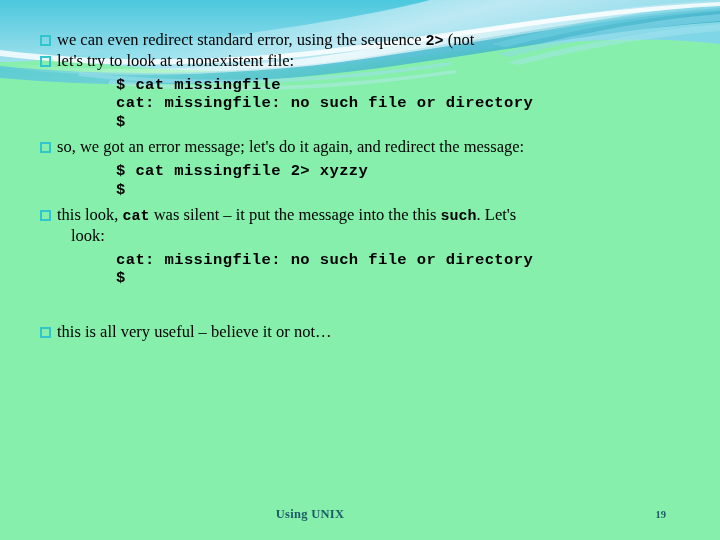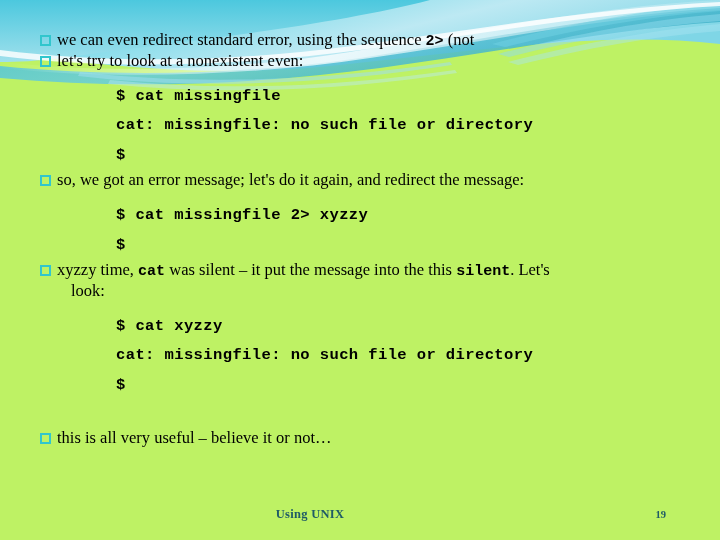--- a/index.html
+++ b/index.html
@@ -5,21 +5,21 @@
   html, body {
     margin: 0;
     padding: 0;
     background: #ffffff;
   }
   #slide {
     position: relative;
     width: 720px;
     height: 540px;
     overflow: hidden;
-    background: #bef264;
+    background: #86efac;
     font-family: "Liberation Serif", serif;
   }
   #deco {
     position: absolute;
     top: 0; left: 0;
     width: 720px;
     height: 120px;
     pointer-events: none;
   }
   #content {
@@ -60,21 +60,20 @@
   }
   .code-line {
     font-family: "Liberation Mono", monospace;
     font-weight: bold;
     font-size: 15.5px;
     color: #000000;
     line-height: 1.18;
     padding-left: 76px;
     white-space: pre;
     letter-spacing: 0.4px;
-    margin-top: 11px;
   }
   .spacer-sm { height: 6px; }
   .spacer-lg { height: 34px; }
   #footer {
     position: absolute;
     left: 0;
     top: 507px;
     width: 720px;
     height: 24px;
   }
@@ -154,21 +153,21 @@
 
     <div class="bullet-row">
       <span class="bullet-glyph"></span>
       <div class="bullet-text">
         <span>we can even redirect standard error, using the sequence </span><span class="mono-inline">2&gt;</span><span> (not</span>
       </div>
     </div>
 
     <div class="bullet-row">
       <span class="bullet-glyph"></span>
-      <div class="bullet-text">let's try to look at a nonexistent even:</div>
+      <div class="bullet-text">let's try to look at a nonexistent file:</div>
     </div>
 
     <div class="spacer-sm"></div>
 
     <div class="code-line">$ cat missingfile</div>
     <div class="code-line">cat: missingfile: no such file or directory</div>
     <div class="code-line">$</div>
 
     <div class="spacer-sm"></div>
 
@@ -180,28 +179,27 @@
     <div class="spacer-sm"></div>
 
     <div class="code-line">$ cat missingfile 2&gt; xyzzy</div>
     <div class="code-line">$</div>
 
     <div class="spacer-sm"></div>
 
     <div class="bullet-row">
       <span class="bullet-glyph"></span>
       <div class="bullet-text">
-        <span>xyzzy time, </span><span class="mono-inline">cat</span><span> was silent – it put the message into the this </span><span class="mono-inline">silent</span><span>. Let's</span>
+        <span>this look, </span><span class="mono-inline">cat</span><span> was silent – it put the message into the this </span><span class="mono-inline">such</span><span>. Let's</span>
         <span class="cont">look:</span>
       </div>
     </div>
 
     <div class="spacer-sm"></div>
 
-    <div class="code-line">$ cat xyzzy</div>
     <div class="code-line">cat: missingfile: no such file or directory</div>
     <div class="code-line">$</div>
 
     <div class="spacer-lg"></div>
 
     <div class="bullet-row">
       <span class="bullet-glyph"></span>
       <div class="bullet-text">this is all very useful – believe it or not…</div>
     </div>
 

